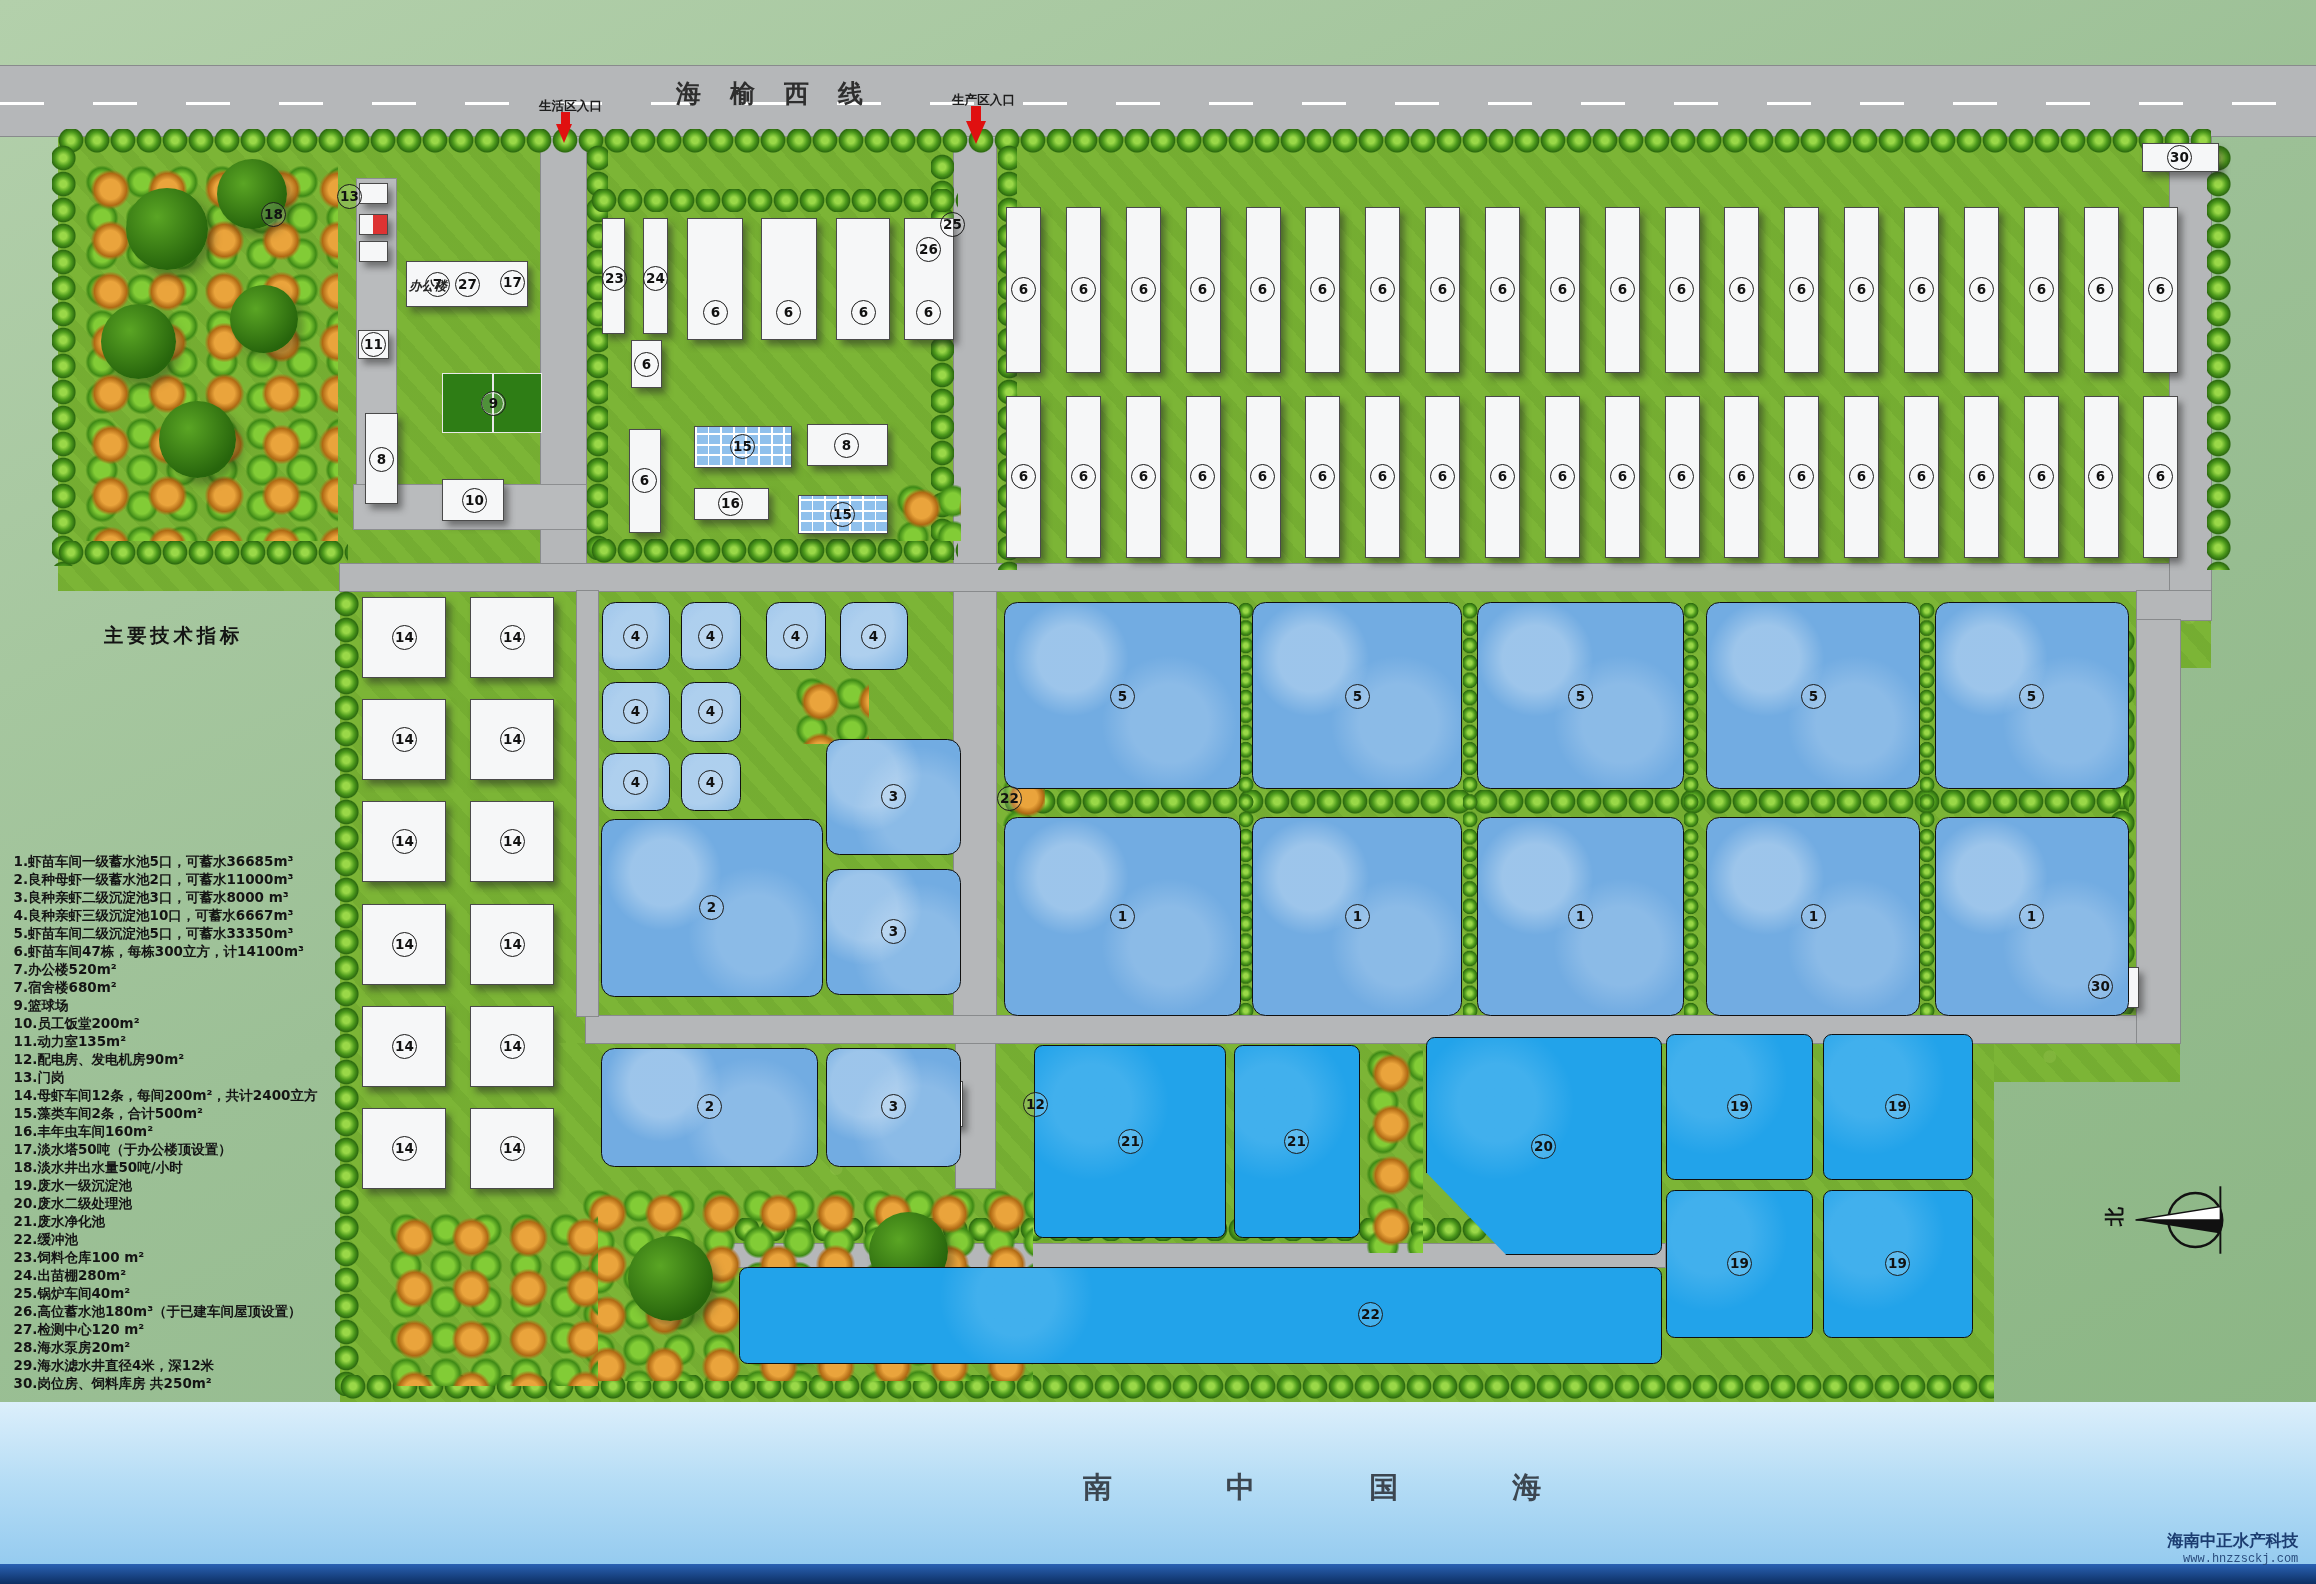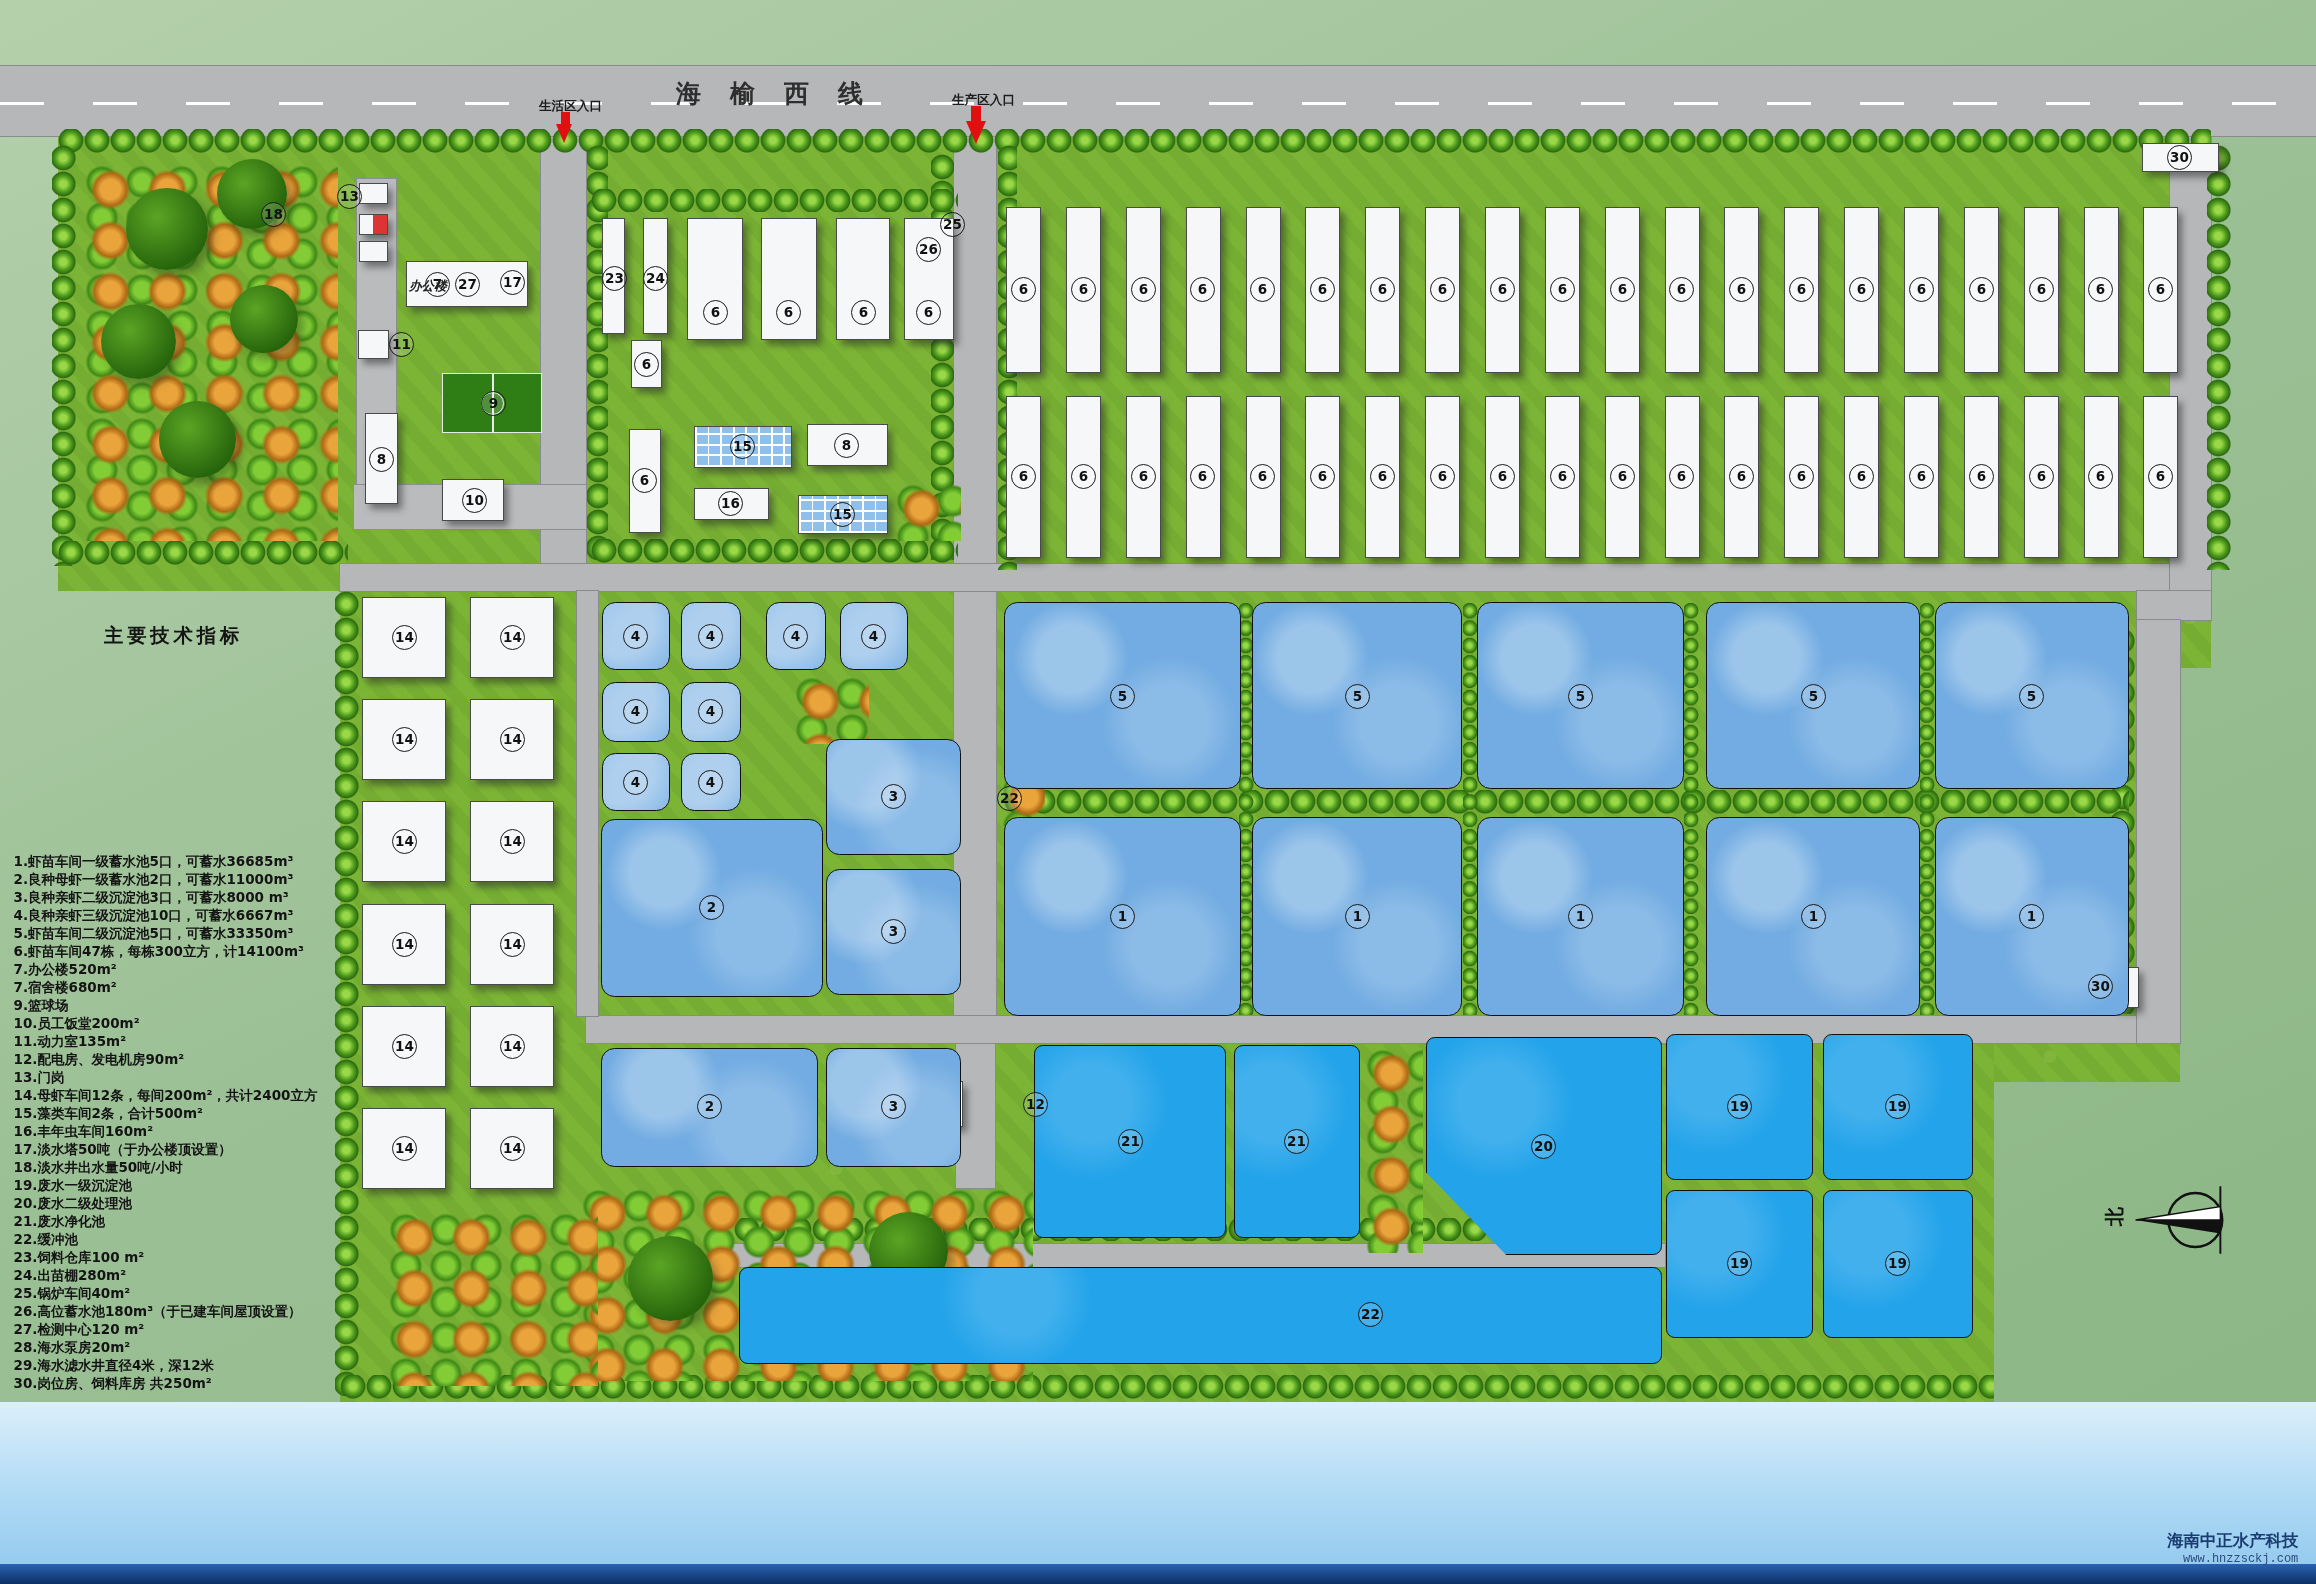--- a/index.html
+++ b/index.html
@@ -353,21 +353,21 @@
       <div class="pond abs bright" style="left: 739px; top: 1267px; width: 923px; height: 97px;"></div>
       <div class="marker" style="left: 1358px; top: 1302px;">22</div>
       <div class="marker" style="left: 261px; top: 202px;">18</div>
       <div class="marker" style="left: 337px; top: 184px;">13</div>
       <div class="marker" style="left: 425px; top: 272px;">7</div>
       <div class="marker" style="left: 455px; top: 272px;">27</div>
       <div class="marker" style="left: 500px; top: 270px;">17</div>
       <div class="marker" style="left: 481px; top: 391px;">9</div>
       <div class="marker" style="left: 369px; top: 447px;">8</div>
       <div class="marker" style="left: 462px; top: 488px;">10</div>
-      <div class="marker" style="left: 361px; top: 332px; margin-left: 28px;">11</div>
+      <div class="marker" style="left: 361px; top: 332px;">11</div>
       <div class="marker" style="left: 602px; top: 266px;">23</div>
       <div class="marker" style="left: 643px; top: 266px;">24</div>
       <div class="marker" style="left: 703px; top: 300px;">6</div>
       <div class="marker" style="left: 776px; top: 300px;">6</div>
       <div class="marker" style="left: 851px; top: 300px;">6</div>
       <div class="marker" style="left: 916px; top: 300px;">6</div>
       <div class="marker" style="left: 940px; top: 212px;">25</div>
       <div class="marker" style="left: 916px; top: 237px;">26</div>
       <div class="marker" style="left: 634px; top: 352px;">6</div>
       <div class="marker" style="left: 632px; top: 468px;">6</div>
@@ -419,20 +419,21 @@
 
   <svg class="abs" id="compass" width="106" height="68" viewBox="0 0 110 70">
     <circle cx="74" cy="35" r="28" fill="none" stroke="#111" stroke-width="2.5"></circle>
     <line x1="100" y1="0" x2="100" y2="70" stroke="#111" stroke-width="2"></line>
     <polygon points="12,35 100,21 100,35" fill="#fff" stroke="#111" stroke-width="1.5"></polygon>
     <polygon points="12,35 100,35 100,49" fill="#111"></polygon>
   </svg>
   <div class="abs" id="north">北</div>
 
   <div class="abs" id="sea"></div>
+  <div class="abs" id="sealabel">南 中 国 海</div>
   <div class="abs" id="navy"></div>
   <div class="abs" id="logo">
     <div class="l1">海南中正水产科技</div>
     <div class="l2">www.hnzzsckj.com</div>
   </div>
 
 </div>
 
 
 </body></html>

